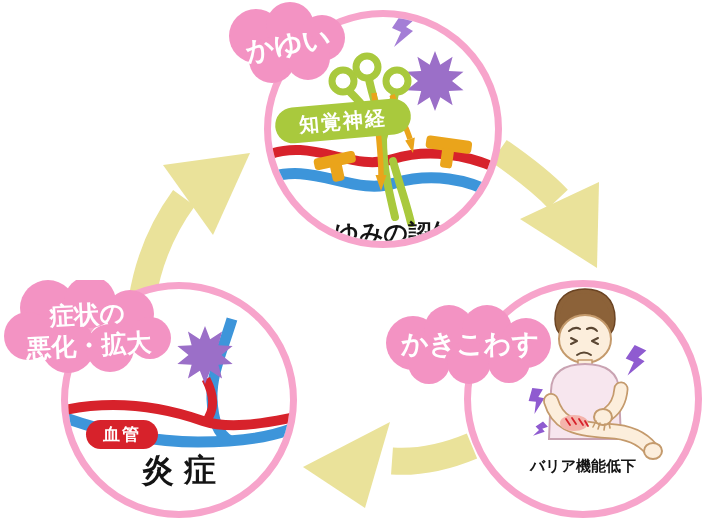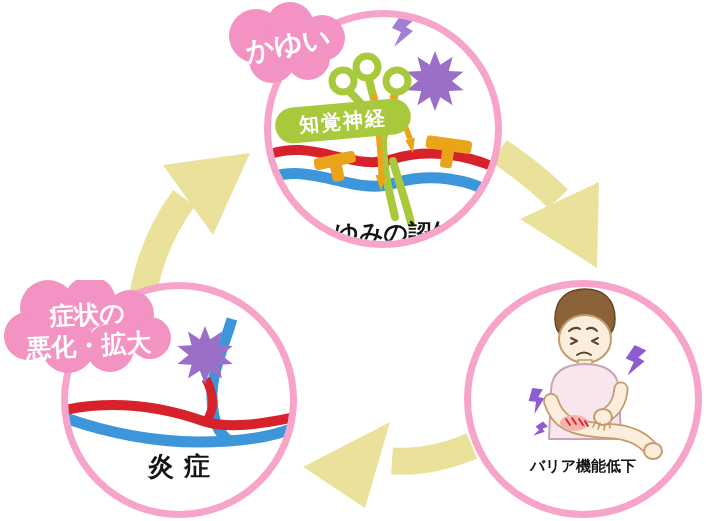--- a/index.html
+++ b/index.html
@@ -13,21 +13,21 @@
   .node{position:absolute;background:#fff;border:7px solid #F7A4CB;border-radius:50%;
         box-sizing:border-box;overflow:hidden;z-index:2;}
   .node svg{position:absolute;left:0;top:0;}
   #node-top{left:264px;top:10px;width:238px;height:238px;}
   #node-left{left:61px;top:282px;width:236px;height:236px;}
   #node-right{left:464px;top:280px;width:238px;height:238px;}
 
   .caption{position:absolute;left:0;right:0;text-align:center;color:#141414;
            font-weight:700;white-space:nowrap;z-index:4;}
   #caption-top{top:170px;font-size:24px;margin-top:30px;}
-  #caption-left{top:160px;font-size:26px;letter-spacing:10px;padding-left:10px;}
+  #caption-left{top:160px;font-size:32px;letter-spacing:10px;padding-left:10px;}
   #caption-right{top:170px;font-size:15px;}
 
   
   .pill{position:absolute;display:flex;align-items:center;justify-content:center;
         color:#fff;font-weight:700;z-index:4;}
   #pill-nerve{left:4px;top:86px;width:136px;height:36px;border-radius:18px;
               background:#A9C93D;font-size:20px;letter-spacing:2px;transform:rotate(-5deg);}
   #pill-vessel{left:18px;top:131px;width:72px;height:29px;border-radius:15px;
                background:#D7222B;font-size:17px;letter-spacing:2px;}
 
@@ -109,20 +109,23 @@
   <div class="node" id="node-left">
     <svg width="222" height="222" viewBox="0 0 222 222">
 
       <path d="M -8,127 C 40,145 90,153 130,153 C 170,153 205,148 228,138" fill="none" stroke="#3D95DA" stroke-width="11"></path>
       <path d="M 164,30 C 155,60 143,85 144,110 C 145,132 150,145 162,152" fill="none" stroke="#3D95DA" stroke-width="11"></path>
 
       <path d="M -8,122 C 45,110 95,118 135,132 C 165,142 205,132 228,128" fill="none" stroke="#D7222B" stroke-width="10"></path>
       <path d="M 138,90 C 146,106 148,120 137,134" fill="none" stroke="#D7222B" stroke-width="9"></path>
       <polygon transform="translate(137,66) scale(0.97)" points="0,-30 5.3,-16.2 17.6,-24.3 13.8,-10 28.5,-9.3 17,0 28.5,9.3 13.8,10 17.6,24.3 5.3,16.2 0,30 -5.3,16.2 -17.6,24.3 -13.8,10 -28.5,9.3 -17,0 -28.5,-9.3 -13.8,-10 -17.6,-24.3 -5.3,-16.2" fill="#9B6FC8"></polygon>
     </svg>
+    <div class="pill" id="pill-vessel">
+      <span>血管</span>
+    </div>
     <div class="caption" id="caption-left">炎症</div>
   </div>
 
   <div class="node" id="node-right">
     <svg width="224" height="224" viewBox="0 0 224 224">
 
       <path d="M 13 0 L 26 6 L 17 14 L 24 18 L 5 34 L 12 19 L 3 15 Z" transform="translate(152,58) scale(0.9)" fill="#8F5BD0"></path>
       <path d="M 13 0 L 26 6 L 17 14 L 24 18 L 5 34 L 12 19 L 3 15 Z" transform="translate(52,104) rotate(-18) scale(0.75)" fill="#8F5BD0"></path>
       <path d="M 13 0 L 26 6 L 17 14 L 24 18 L 5 34 L 12 19 L 3 15 Z" transform="translate(66,132) rotate(22) scale(0.5)" fill="#8F5BD0"></path>
 
@@ -176,20 +179,36 @@
         <circle cx="98" cy="36" r="23"></circle>
           <circle cx="48" cy="58" r="23"></circle>
         <circle cx="84" cy="56" r="22"></circle>
       </g>
     </svg>
     <div class="cloud-text">
       <span>かゆい</span>
     </div>
   </div>
 
+  <div class="cloud" id="callout-scratch">
+    <svg width="174" height="80" viewBox="0 0 174 80">
+      <g fill="#F393C3">
+        <circle cx="30" cy="38" r="27"></circle>
+          <circle cx="66" cy="25" r="25"></circle>
+        <circle cx="104" cy="25" r="25"></circle>
+          <circle cx="143" cy="38" r="25"></circle>
+        <circle cx="46" cy="58" r="21"></circle>
+          <circle cx="86" cy="57" r="22"></circle>
+        <circle cx="126" cy="57" r="21"></circle>
+      </g>
+    </svg>
+    <div class="cloud-text">
+      <span>かきこわす</span>
+    </div>
+  </div>
 
   <div class="cloud" id="callout-worsen">
     <svg width="172" height="100" viewBox="0 0 172 100">
       <g fill="#F393C3">
         <circle cx="46" cy="28" r="28"></circle>
           <circle cx="88" cy="22" r="26"></circle>
         <circle cx="128" cy="34" r="24"></circle>
           <circle cx="26" cy="56" r="24"></circle>
         <circle cx="66" cy="66" r="27"></circle>
           <circle cx="108" cy="68" r="24"></circle>

